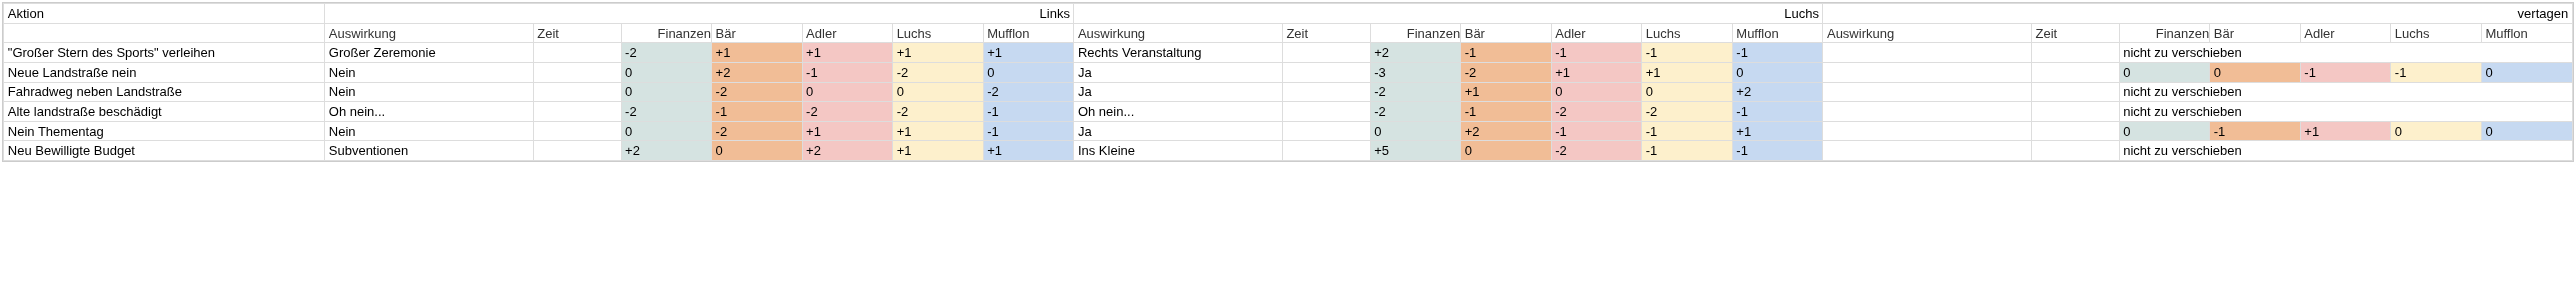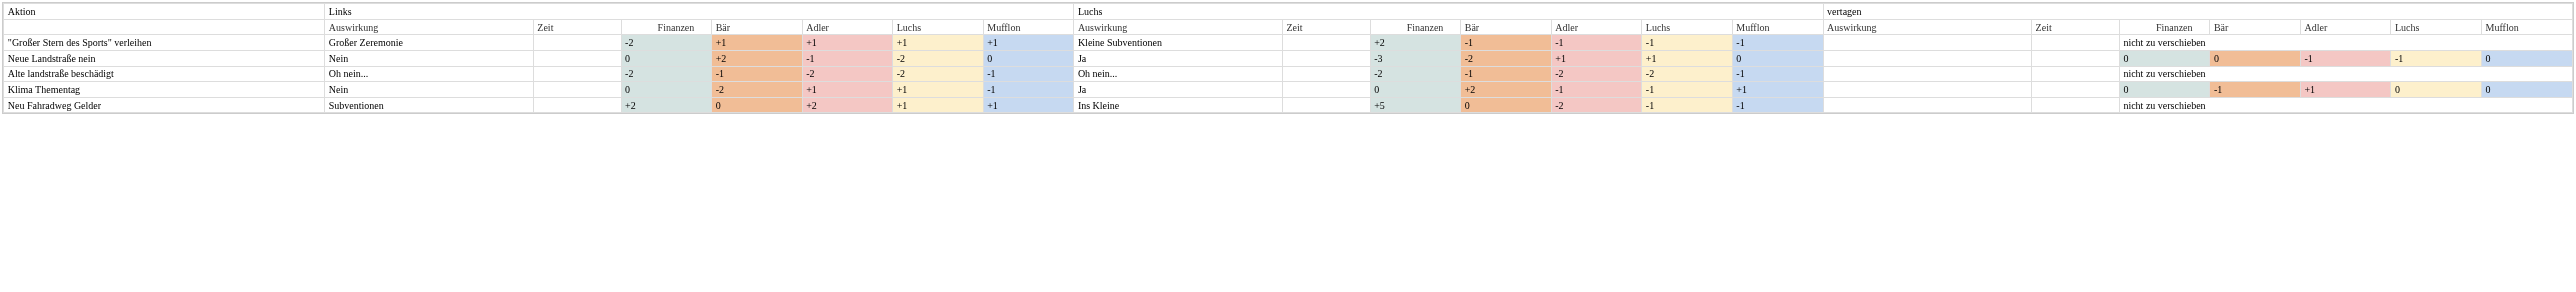--- a/index.html
+++ b/index.html
@@ -1,21 +1,21 @@
 <!DOCTYPE html>
 <html style="font-size:9.3px"><head>
 <meta charset="utf-8">
 <style>
   html,body{margin:0;padding:0;font-family:Arial,Helvetica,sans-serif;background:#fff;}
   .wrap{border:0.6px solid #ccc;margin:2.3px;}
-  table{border-collapse:collapse;width:100%;table-layout:fixed;font-size:10px;font-family:Liberation Serif, serif;}
+  table{border-collapse:collapse;width:100%;table-layout:fixed;font-size:13px;}
   th,td{border:0.6px solid #ddd;padding:1.8px 3.5px;text-align:left;white-space:nowrap;overflow:hidden;height:11.7px;box-sizing:border-box;}
   th{font-weight:400;}
   .sep-left{border-left:1.8px solid #555;}
-  .hdr-center{text-align:left;}
+  .hdr-center{text-align:right;}
   .fin-h{color:#1d6fa5;padding-left:36px;}
   .baer-h{color:#8a8a8a;}
   .adler-h{color:#c1272d;}
   .luchs-h{color:#d4a017;}
   .mufflon-h{color:#1d6fa5;}
   .c-fin{background:#d5e3e1;}
   .c-baer{background:#f1bd96;}
   .c-adler{background:#f4c7c4;}
   .c-luchs{background:#fdf0cc;}
   .c-mufflon{background:#c6d9f1;}
@@ -89,21 +89,21 @@
   <tbody id="tbody">
         <tr>
           <td>"Großer Stern des Sports" verleihen</td>
           <td class="sep-left">Großer Zeremonie</td>
           <td></td>
           <td class="c-fin">-2</td>
           <td class="c-baer">+1</td>
           <td class="c-adler">+1</td>
           <td class="c-luchs">+1</td>
           <td class="c-mufflon">+1</td>
-          <td class="sep-left">Kleine Subventionen</td>
+          <td class="sep-left">Rechts Veranstaltung</td>
           <td></td>
           <td class="c-fin">+2</td>
           <td class="c-baer">-1</td>
           <td class="c-adler">-1</td>
           <td class="c-luchs">-1</td>
           <td class="c-mufflon">-1</td>
           <td class="sep-left"></td>
           <td></td>
           <td colspan="5">nicht zu verschieben</td>
         </tr>
@@ -125,41 +125,61 @@
           <td class="c-mufflon">0</td>
           <td class="sep-left"></td>
           <td></td>
           <td class="c-fin">0</td>
           <td class="c-baer">0</td>
           <td class="c-adler">-1</td>
           <td class="c-luchs">-1</td>
           <td class="c-mufflon">0</td>
         </tr>
         <tr>
+          <td>Fahradweg neben Landstraße</td>
+          <td class="sep-left">Nein</td>
+          <td></td>
+          <td class="c-fin">0</td>
+          <td class="c-baer">-2</td>
+          <td class="c-adler">0</td>
+          <td class="c-luchs">0</td>
+          <td class="c-mufflon">-2</td>
+          <td class="sep-left">Ja</td>
+          <td></td>
+          <td class="c-fin">-2</td>
+          <td class="c-baer">+1</td>
+          <td class="c-adler">0</td>
+          <td class="c-luchs">0</td>
+          <td class="c-mufflon">+2</td>
+          <td class="sep-left"></td>
+          <td></td>
+          <td colspan="5">nicht zu verschieben</td>
+        </tr>
+        <tr>
           <td>Alte landstraße beschädigt</td>
           <td class="sep-left">Oh nein...</td>
           <td></td>
           <td class="c-fin">-2</td>
           <td class="c-baer">-1</td>
           <td class="c-adler">-2</td>
           <td class="c-luchs">-2</td>
           <td class="c-mufflon">-1</td>
           <td class="sep-left">Oh nein...</td>
           <td></td>
           <td class="c-fin">-2</td>
           <td class="c-baer">-1</td>
           <td class="c-adler">-2</td>
           <td class="c-luchs">-2</td>
           <td class="c-mufflon">-1</td>
           <td class="sep-left"></td>
           <td></td>
           <td colspan="5">nicht zu verschieben</td>
         </tr>
         <tr>
-          <td>Klima Thementag</td>
+          <td>Nein Thementag</td>
           <td class="sep-left">Nein</td>
           <td></td>
           <td class="c-fin">0</td>
           <td class="c-baer">-2</td>
           <td class="c-adler">+1</td>
           <td class="c-luchs">+1</td>
           <td class="c-mufflon">-1</td>
           <td class="sep-left">Ja</td>
           <td></td>
           <td class="c-fin">0</td>
@@ -169,21 +189,21 @@
           <td class="c-mufflon">+1</td>
           <td class="sep-left"></td>
           <td></td>
           <td class="c-fin">0</td>
           <td class="c-baer">-1</td>
           <td class="c-adler">+1</td>
           <td class="c-luchs">0</td>
           <td class="c-mufflon">0</td>
         </tr>
         <tr>
-          <td>Neu Fahradweg Gelder</td>
+          <td>Neu Bewilligte Budget</td>
           <td class="sep-left">Subventionen</td>
           <td></td>
           <td class="c-fin">+2</td>
           <td class="c-baer">0</td>
           <td class="c-adler">+2</td>
           <td class="c-luchs">+1</td>
           <td class="c-mufflon">+1</td>
           <td class="sep-left">Ins Kleine</td>
           <td></td>
           <td class="c-fin">+5</td>

